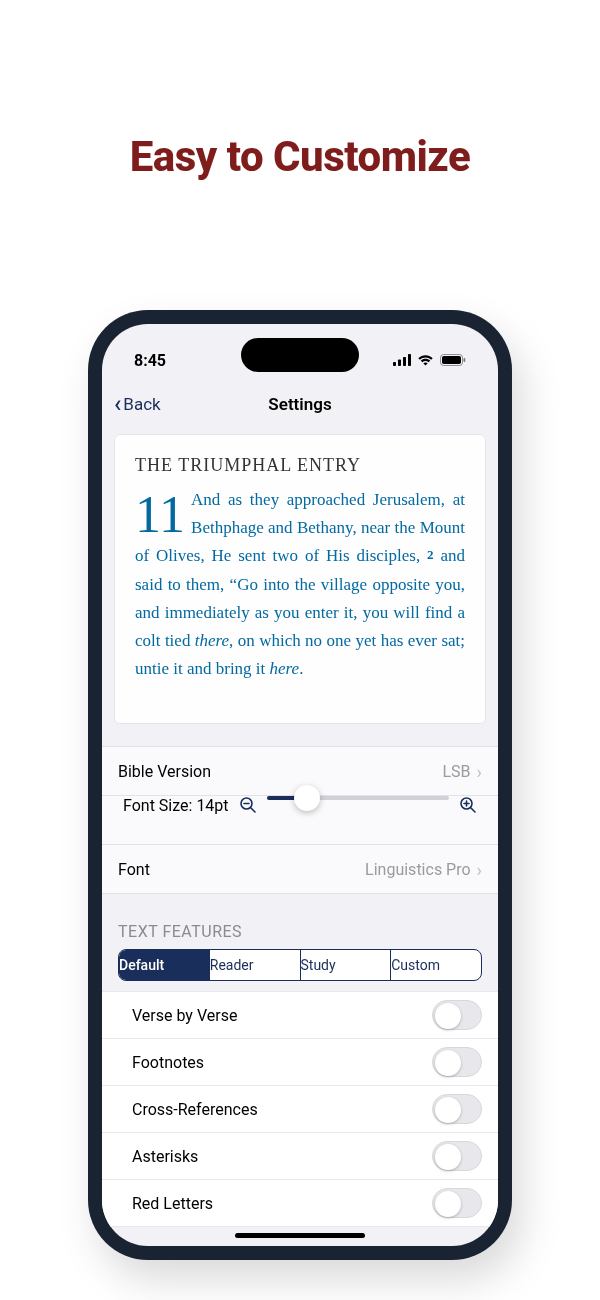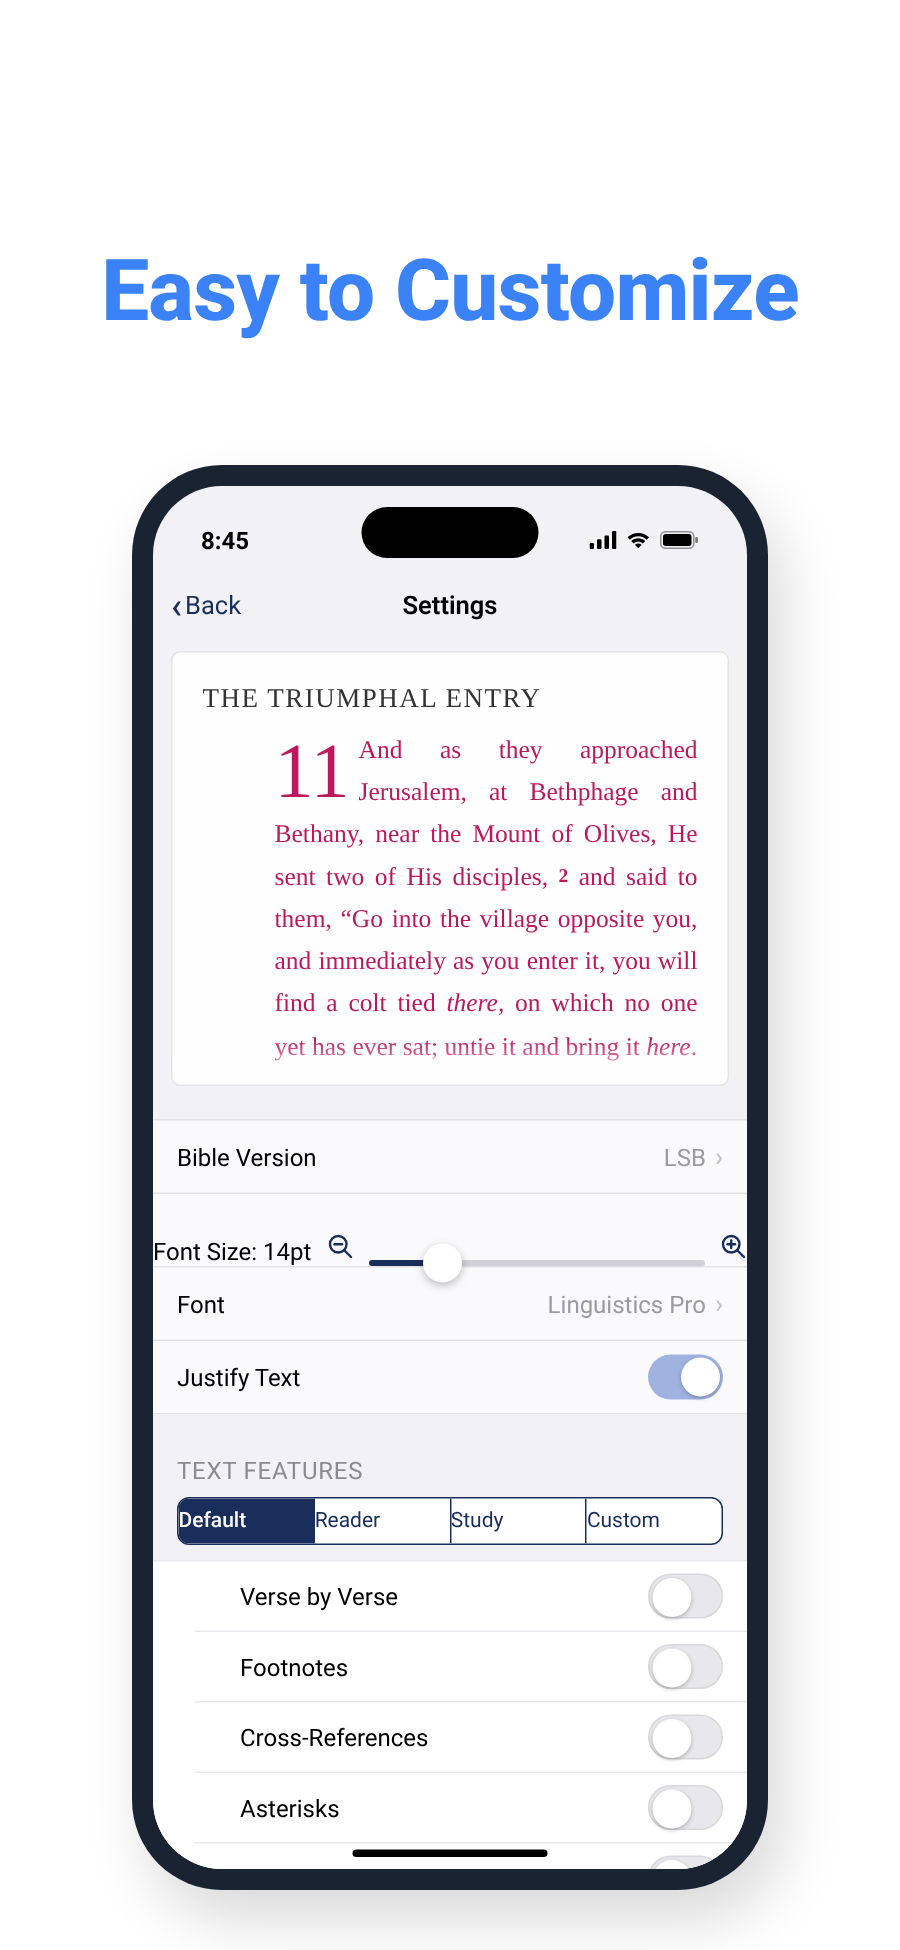--- a/index.html
+++ b/index.html
@@ -6,27 +6,27 @@
   body {
     width: 600px;
     height: 1300px;
     background: #ffffff;
     font-family: -apple-system, BlinkMacSystemFont, "Segoe UI", Roboto, sans-serif;
     overflow: hidden;
     position: relative;
   }
   .headline {
     position: absolute;
-    top: 160px;
+    top: 132px;
     left: 0;
     width: 100%;
     text-align: center;
-    font-size: 57px;
+    font-size: 42px;
     font-weight: 800;
-    color: #3b82f6;
+    color: #7f1d1d;
     letter-spacing: -0.5px;
   }
   .phone-frame {
     position: absolute;
     top: 310px;
     left: 88px;
     width: 424px;
     height: 950px;
     background: #1a2332;
     border-radius: 60px;
@@ -102,23 +102,22 @@
     font-size: 18px;
     letter-spacing: 1px;
     color: #333;
     font-family: Georgia, serif;
     margin-bottom: 10px;
   }
   .passage {
     font-family: Georgia, "Times New Roman", serif;
     font-size: 17px;
     line-height: 1.66;
-    color: #be185d;
+    color: #0369a1;
     text-align: justify;
-    margin-left: 48px;
   }
   .dropcap {
     float: left;
     font-size: 52px;
     line-height: 0.95;
     font-weight: 400;
     padding-right: 6px;
     padding-top: 4px;
     font-family: Georgia, serif;
   }
@@ -138,22 +137,22 @@
     border-bottom: 1px solid #e2e2e6;
     font-size: 16px;
     color: #000;
     gap: 15px;
   }
   .row .label { color: #000; }
   .row .value { color: #9a9aa0; display: flex; align-items: center; gap: 6px; }
   .chevron { color: #c0c0c6; font-size: 18px; }
   .slider-row {
     display: flex;
-    align-items: flex-end;
-    padding: 0 0;
+    align-items: flex-start;
+    padding: 0 21px;
     height: 49px;
     border-bottom: 1px solid #e2e2e6;
     gap: 10px;
     font-size: 16px;
   }
   .slider-track {
     flex: 1;
     height: 4px;
     background: #d0d0d6;
     border-radius: 2px;
@@ -215,21 +214,21 @@
   .segmented .seg {
     flex: 1;
     text-align: left;
     padding: 7px 0;
     font-size: 14px;
     color: #1a2e5c;
     border-right: 1px solid #1a2e5c;
   }
   .segmented .seg:last-child { border-right: none; }
   .segmented .seg.active { background: #1a2e5c; color: #fff; font-weight: 500; }
-  .feature-list { margin-top: 10px; background: #fff; border-top: 1px solid #e8e8ec; padding-left: 28px; }
+  .feature-list { margin-top: 10px; background: #fff; border-top: 1px solid #e8e8ec; }
   .feature-row {
     display: flex;
     align-items: center;
     justify-content: space-between;
     padding: 0 16px 0 30px;
     height: 47px;
     border-bottom: 1px solid #e8e8ec;
     font-size: 16px;
     color: #000;
   }
@@ -328,26 +327,20 @@
             </svg>
         </span>
       </div>
       <div class="row">
         <span class="label">Font</span>
         <span class="value">
           <span>Linguistics Pro</span>
           <span class="chevron">›</span>
         </span>
       </div>
-      <div class="row">
-        <span class="label">Justify Text</span>
-        <div class="toggle on">
-            <div class="knob"></div>
-          </div>
-      </div>
     </div>
 
     <div class="section-header">TEXT FEATURES</div>
 
     <div class="segmented">
       <div class="seg active">Default</div>
       <div class="seg">Reader</div>
       <div class="seg">Study</div>
       <div class="seg">Custom</div>
     </div>

